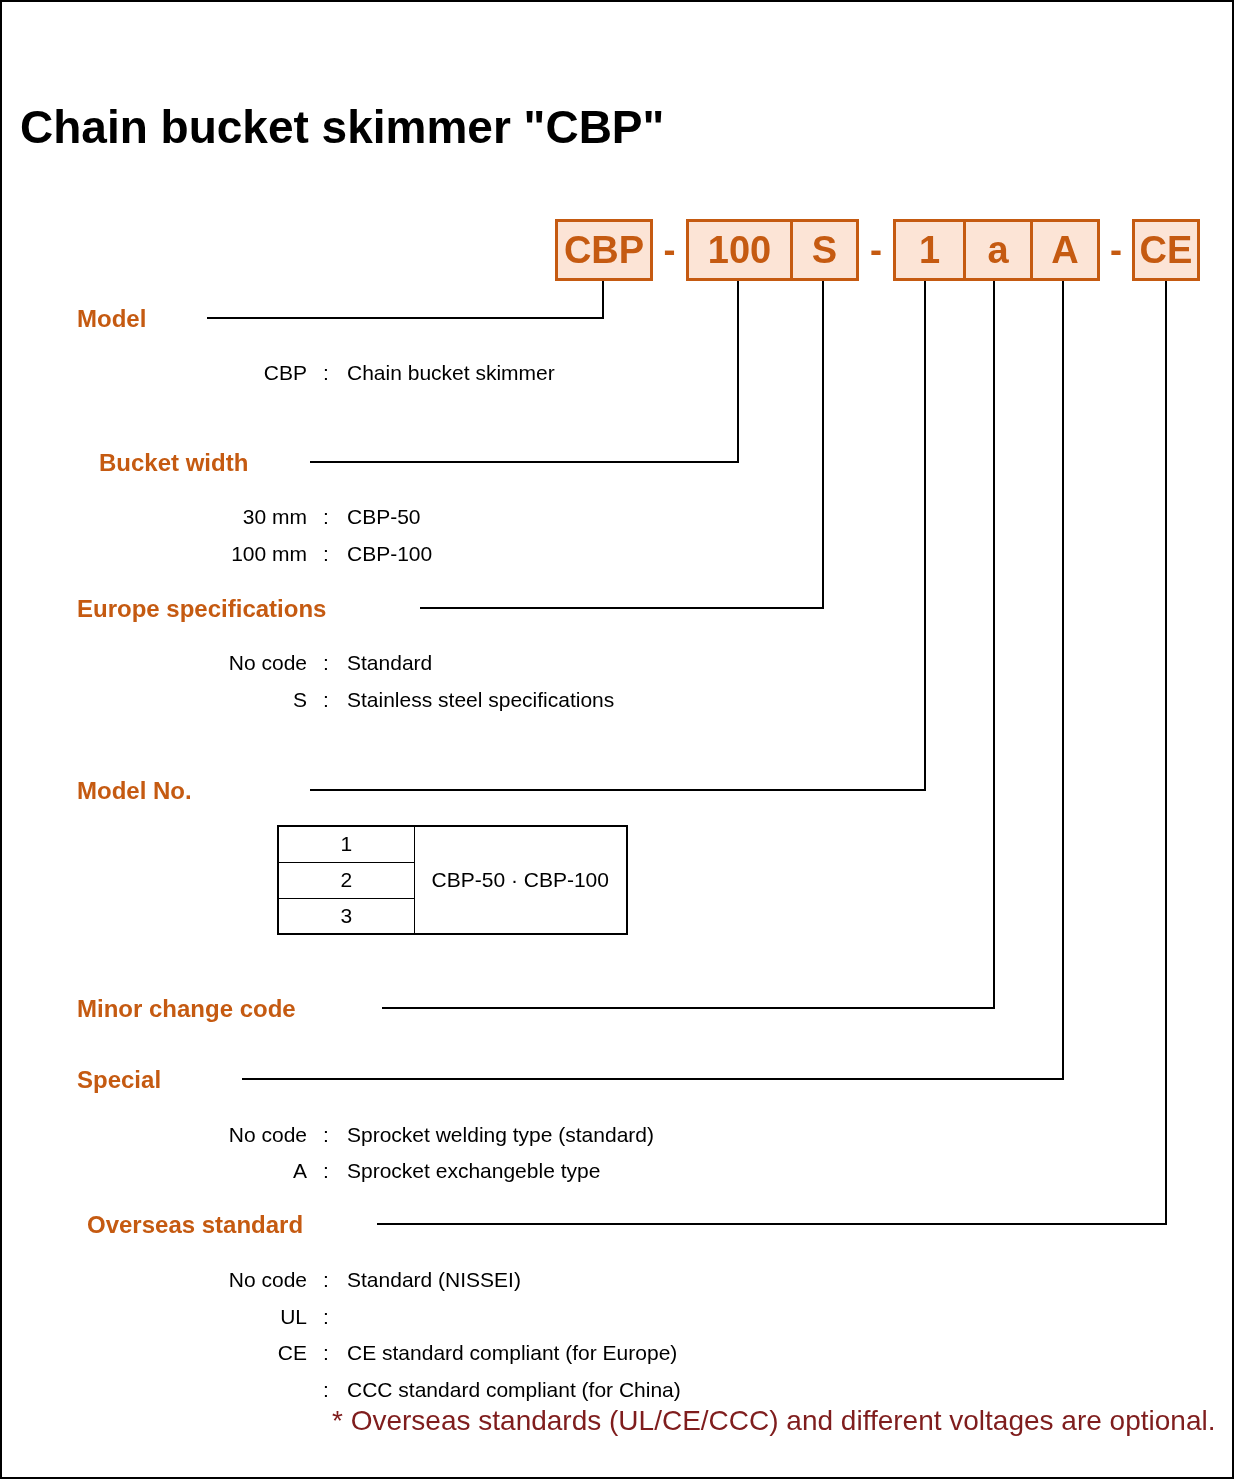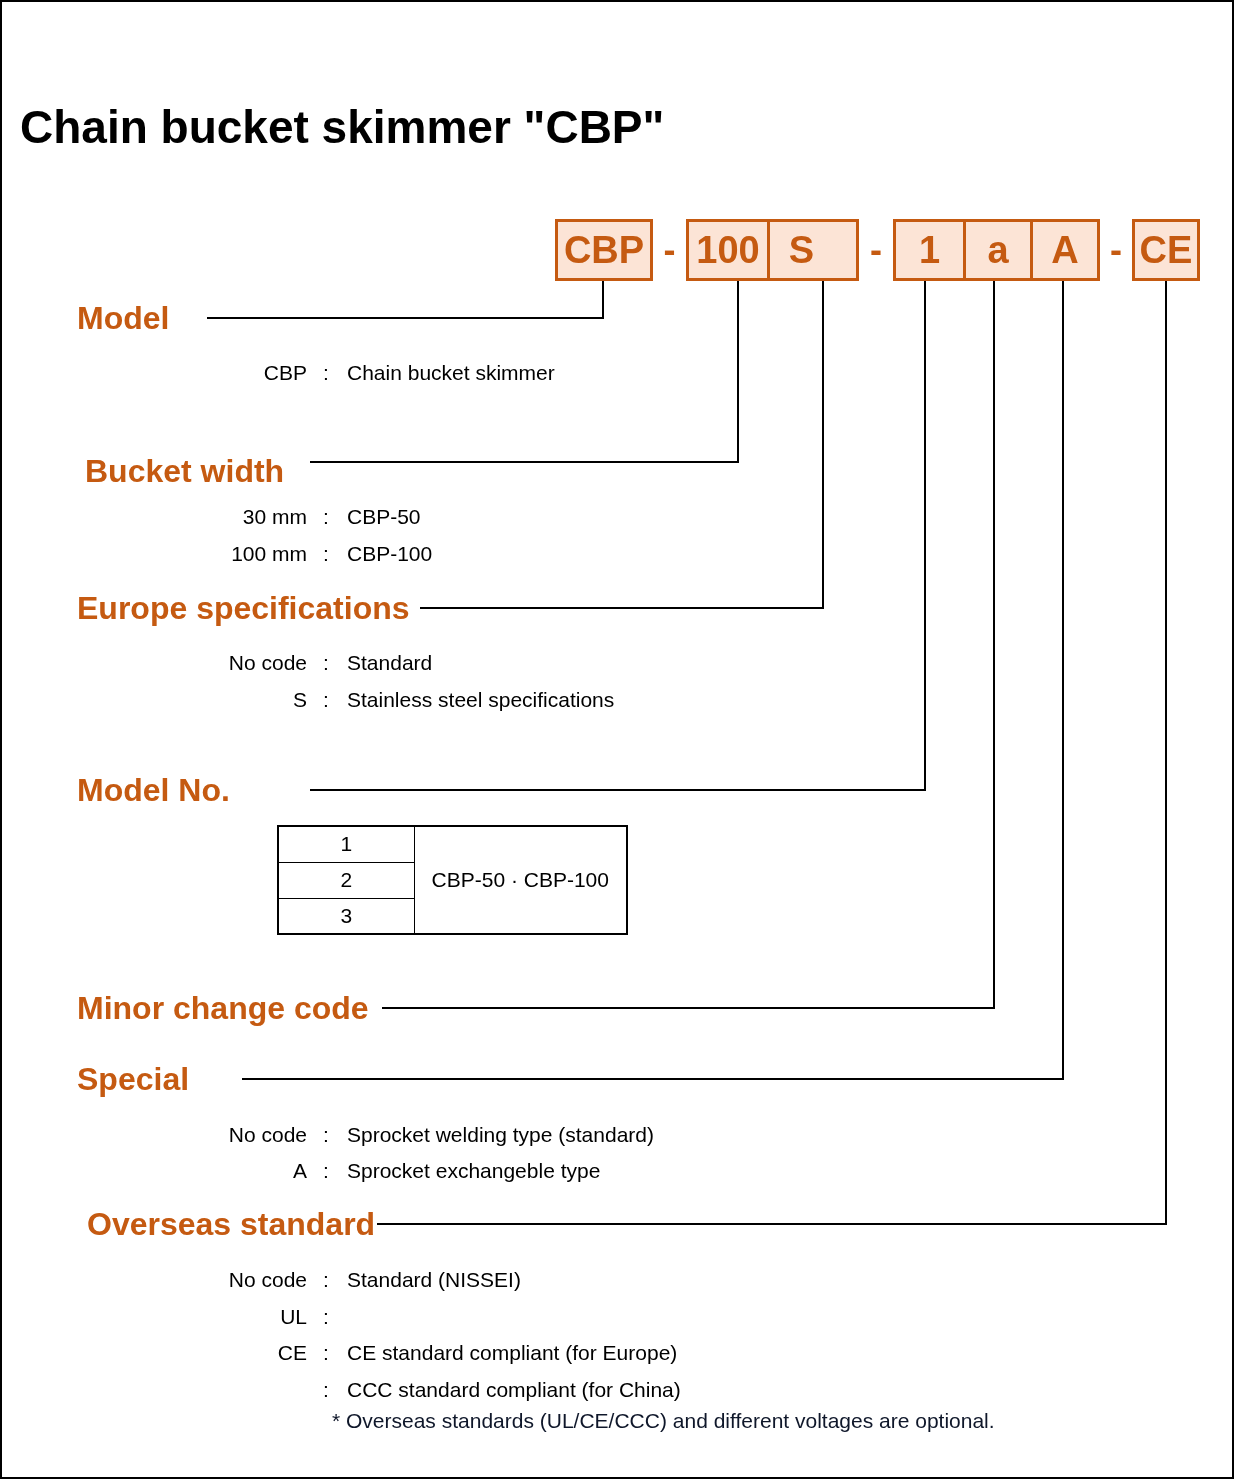--- a/index.html
+++ b/index.html
@@ -27,47 +27,47 @@
     position:absolute; top:217px; height:62px;
     display:flex; align-items:center; justify-content:center;
     color:#C55A11; font-weight:bold; font-size:36px;
   }
   
   .vline { position:absolute; width:2px; background:#000; }
   .hline { position:absolute; height:2px; background:#000; }
   
   .sec-label {
     position:absolute; transform:translateY(-50%);
-    font-size:32px; font-weight:bold; color:#C55A11; white-space:nowrap; line-height:1.1;
+    font-size:24px; font-weight:bold; color:#C55A11; white-space:nowrap; line-height:1.1;
   }
   
   .entry { position:absolute; left:0; width:1234px; height:27px; font-size:21px; color:#000; line-height:27px; }
   .entry .code  { position:absolute; left:0;    top:0; width:305px; text-align:right; white-space:nowrap; }
   .entry .colon { position:absolute; left:311px; top:0; width:26px; text-align:center; }
   .entry .desc  { position:absolute; left:345px; top:0; white-space:nowrap; }
-  .footnote { position:absolute; left:330px; top:1405px; font-size:21px; color:#0f172a; line-height:27px; white-space:nowrap; }
+  .footnote { position:absolute; left:330px; top:1405px; font-size:28px; color:#7f1d1d; line-height:27px; white-space:nowrap; }
   
   .mtable { position:absolute; left:275px; top:823px; border-collapse:collapse; border:2px solid #000; }
   .mtable td { border:1.5px solid #000; font-size:21px; color:#000; text-align:center; vertical-align:middle; }
   .mtable td.num { width:136px; height:36px; }
   .mtable td.merged { width:213px; white-space:nowrap; }
 </style>
 </head>
 <body>
 
 <div class="page">
 
   <h1 class="title">Chain bucket skimmer "CBP"</h1>
 
   <div class="seg" style="left:553px; width:98px;">
     <span class="cell" style="width:92px;">CBP</span>
   </div>
   <span class="dash" style="left:651px; width:33px;">-</span>
   <div class="seg" style="left:684px; width:173px;">
-    <span class="cell" style="width:78px;">100</span>
+    <span class="cell" style="width:101px;">100</span>
     <span class="cell" style="width:66px;">S</span>
   </div>
   <span class="dash" style="left:857px; width:34px;">-</span>
   <div class="seg" style="left:891px; width:207px;">
     <span class="cell" style="width:67px;">1</span>
     <span class="cell" style="width:67px;">a</span>
     <span class="cell" style="width:67px;">A</span>
   </div>
   <span class="dash" style="left:1098px; width:32px;">-</span>
   <div class="seg" style="left:1130px; width:68px;">
@@ -84,21 +84,21 @@
 
   <div class="hline" style="left:205px; top:315px; width:397px;"></div>
   <div class="hline" style="left:308px; top:459px; width:429px;"></div>
   <div class="hline" style="left:418px; top:605px; width:404px;"></div>
   <div class="hline" style="left:308px; top:787px; width:616px;"></div>
   <div class="hline" style="left:380px; top:1005px; width:613px;"></div>
   <div class="hline" style="left:240px; top:1076px; width:822px;"></div>
   <div class="hline" style="left:375px; top:1221px; width:790px;"></div>
 
   <div class="sec-label" style="left:75px; top:317px;">Model</div>
-  <div class="sec-label" style="left:83px; top:461px;margin-top:9px;">Bucket width</div>
+  <div class="sec-label" style="left:97px; top:461px;">Bucket width</div>
   <div class="sec-label" style="left:75px; top:607px;">Europe specifications</div>
   <div class="sec-label" style="left:75px; top:789px;">Model No.</div>
   <div class="sec-label" style="left:75px; top:1007px;">Minor change code</div>
   <div class="sec-label" style="left:75px; top:1078px;">Special</div>
   <div class="sec-label" style="left:85px; top:1223px;">Overseas standard</div>
 
   <div class="entry" style="top:357px;">
     <span class="code">CBP</span>
     <span class="colon">:</span>
     <span class="desc">Chain bucket skimmer</span>

